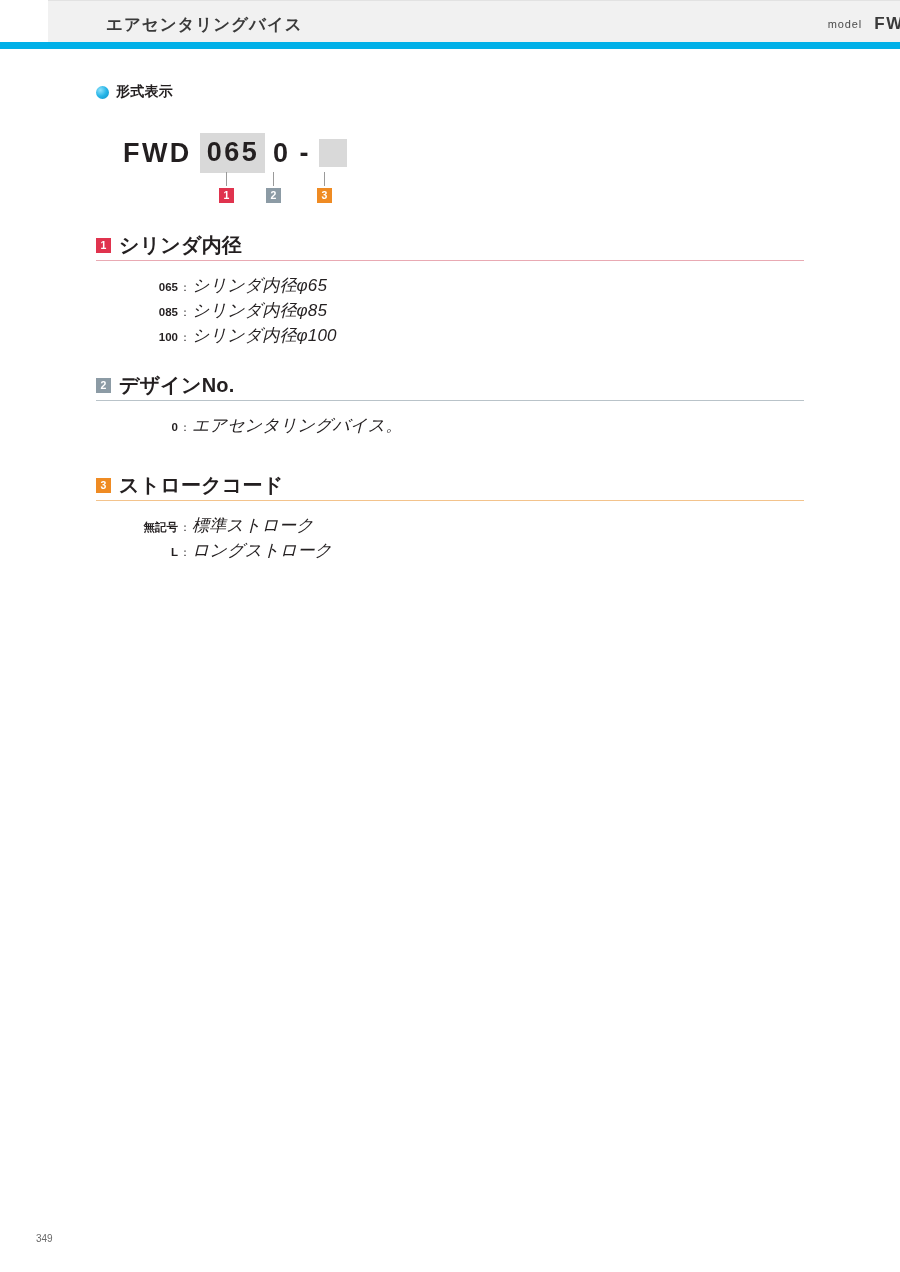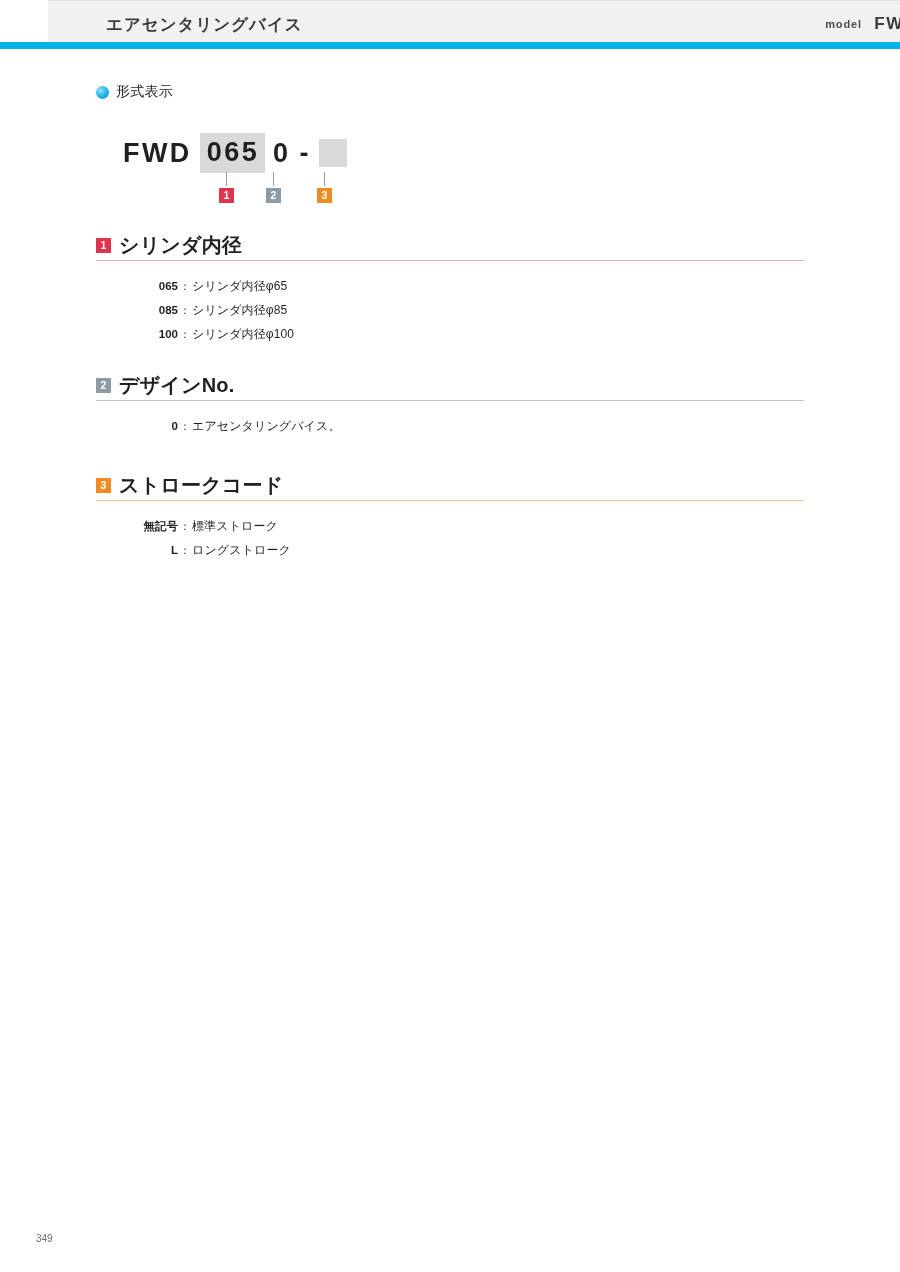--- a/index.html
+++ b/index.html
@@ -33,21 +33,21 @@
     font-size: 16.5px;
     font-weight: bold;
     letter-spacing: 0.06em;
     color: #3a3a3a;
   }
   .header-model {
     position: absolute;
     right: 86px;
     top: 17px;
     font-size: 11px;
-    font-weight: bold;
+    font-weight: normal;
     letter-spacing: 0.08em;
     color: #4a4a4a;
   }
   .header-model-code {
     position: absolute;
     right: 30px;
     top: 13px;
     font-size: 17px;
     font-weight: bold;
     letter-spacing: 0.10em;
@@ -71,21 +71,21 @@
   .bullet-icon {
     width: 13px;
     height: 13px;
     border-radius: 50%;
     background: radial-gradient(circle at 34% 32%, #8fe2fb 0%, #29b6e8 48%, #0b8fc6 100%);
     margin-right: 7px;
     flex: 0 0 auto;
   }
   .section-bullet-label {
     font-size: 14px;
-    font-weight: normal;
+    font-weight: bold;
     color: #231f20;
     letter-spacing: 0.02em;
   }
 
   
   .code-block {
     position: absolute;
     left: 118px;
     top: 130px;
     height: 46px;
@@ -202,22 +202,23 @@
     font-size: 11.5px;
     flex: 0 0 auto;
   }
   .row .sep {
     width: 14px;
     text-align: center;
     flex: 0 0 auto;
     font-size: 11px;
   }
   .row .val {
-    font-size: 12px;
+    font-size: 17px;
     letter-spacing: 0.01em;
+    font-style: italic;
   }
 
   
   .page-number {
     position: absolute;
     left: 36px;
     top: 1233px;
     font-size: 10px;
     color: #6a6a6a;
   }

